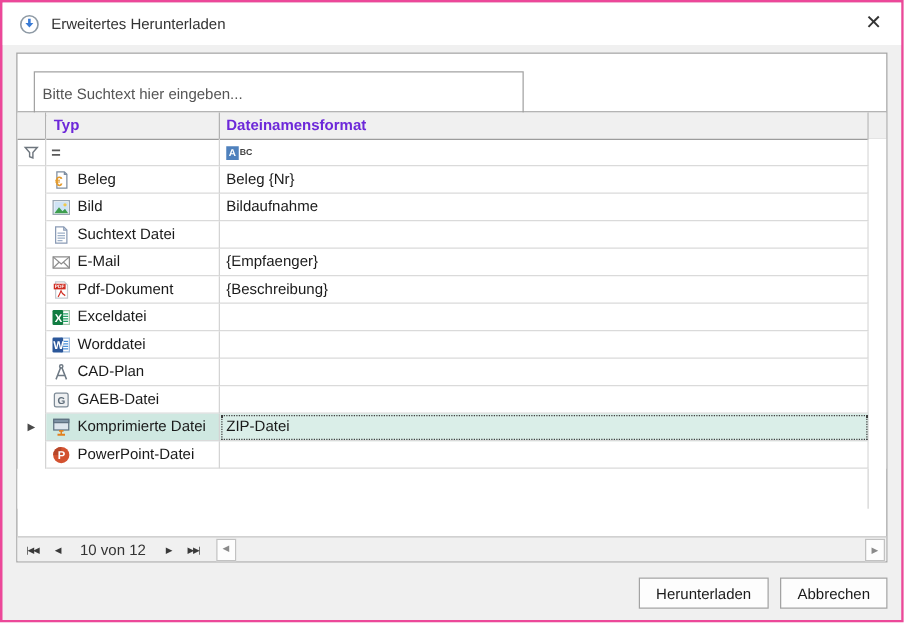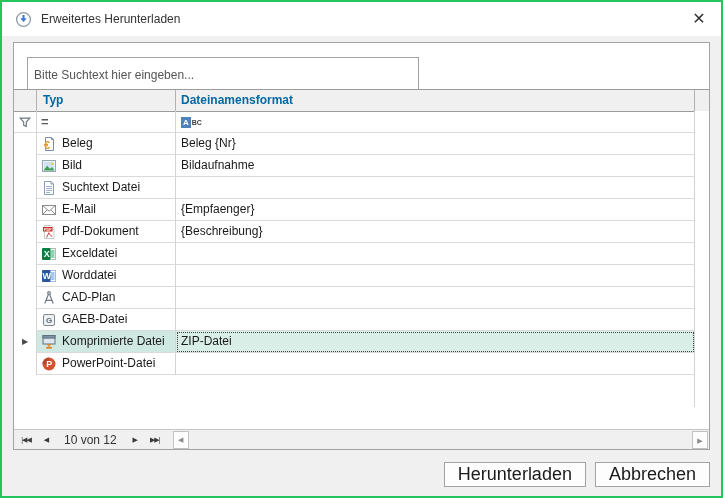--- a/index.html
+++ b/index.html
@@ -1,19 +1,19 @@
 <!DOCTYPE html>
 <html><head>
 <meta charset="utf-8">
 <style>
   * { margin:0; padding:0; box-sizing:border-box; }
   html,body { background:#fff; }
   body { font-family:"Liberation Sans","DejaVu Sans",sans-serif; }
 
-  .window { position:relative; width:723px; height:498px; border:2px solid #22c55e;
+  .window { position:relative; width:723px; height:498px; border:2px solid #ec4899;
             background:#f0f0f0; overflow:hidden; }
 
   
   .titlebar { position:absolute; left:0; top:0; width:100%; height:34px; background:#fff;
               display:flex; align-items:center; padding:0 13px; }
   .title-icon svg { display:block; }
   .title-text { margin-left:9px; font-size:12px; color:#333; }
   .close-btn { position:absolute; right:10px; top:6px; width:24px; height:22px; border:none;
                background:transparent; font-size:16px; color:#333; cursor:pointer;
                line-height:20px; text-align:center; font-family:inherit; }
@@ -32,21 +32,21 @@
   .grow { display:flex; height:22px; }
   .c { height:22px; line-height:21px; font-size:12px; overflow:hidden; white-space:nowrap; flex:none; }
   .c-ind { width:23px; border-right:1px solid #d4d4d4; text-align:center; }
   .c-typ { width:139px; border-right:1px solid #d4d4d4; border-bottom:1px solid #dadada;
            padding-left:4px; display:flex; align-items:center; gap:5px; color:#1a1a1a; }
   .c-fmt { width:519px; border-right:1px solid #d4d4d4; border-bottom:1px solid #dadada;
            padding-left:5px; color:#1a1a1a; }
   .c-vs  { width:14px; background:#fff; }
 
   .hdr { border-top:1px solid #9c9c9c; }
-  .hdr .c { background:#f0f0f0; border-bottom:1px solid #9c9c9c; color:#0369a1; font-weight:bold; }
+  .hdr .c { background:#f0f0f0; border-bottom:1px solid #9c9c9c; color:#6d28d9; font-weight:bold; }
   .hdr .c-ind, .hdr .c-typ, .hdr .c-fmt { border-right:1px solid #b2b2b2; }
   .hdr .c-typ { display:block; padding-left:6px; }
 
   .fil .c-ind { border-bottom:1px solid #dadada; display:flex; align-items:center; justify-content:center; }
   .fil .c-typ { color:#5a5a5a; font-weight:bold; font-size:13px; }
   .abc { display:inline-flex; align-items:center; }
   .abc-a { display:inline-block; background:#4f81bd; color:#fff; font-size:8px; font-weight:bold;
            line-height:11px; padding:0 2px; }
   .abc-bc { font-size:7px; font-weight:bold; color:#3f3f3f; margin-left:1px; }
 
@@ -69,21 +69,21 @@
             height:18px; cursor:pointer; letter-spacing:-1px; font-family:inherit; padding:0; }
   .pager-text { margin:16px 8px; color:#333; }
   .sb-btn { width:16px; height:18px; background:#fdfdfd; border:1px solid #c2c2c2; font-size:7px;
             color:#8a8a8a; line-height:15px; text-align:center; padding:0; cursor:pointer; }
   .sb-left { margin-left:8px; }
   .sb-right { position:absolute; right:1px; top:1px; }
   .sb-track { flex:1; height:18px; }
 
   
   .footer { position:absolute; right:11px; bottom:9px; display:flex; gap:9px; }
-  .footer button { height:25px; background:#fdfdfd; border:1px solid #a3a3a3; font-size:18px;
+  .footer button { height:25px; background:#fdfdfd; border:1px solid #a3a3a3; font-size:12px;
                    color:#1a1a1a; font-family:inherit; padding:0 13px; cursor:pointer; }
 </style>
 </head>
 <body>
 
 <div class="window">
 
   <div class="titlebar">
     <span class="title-icon">
         <svg viewBox="0 0 18 18">

